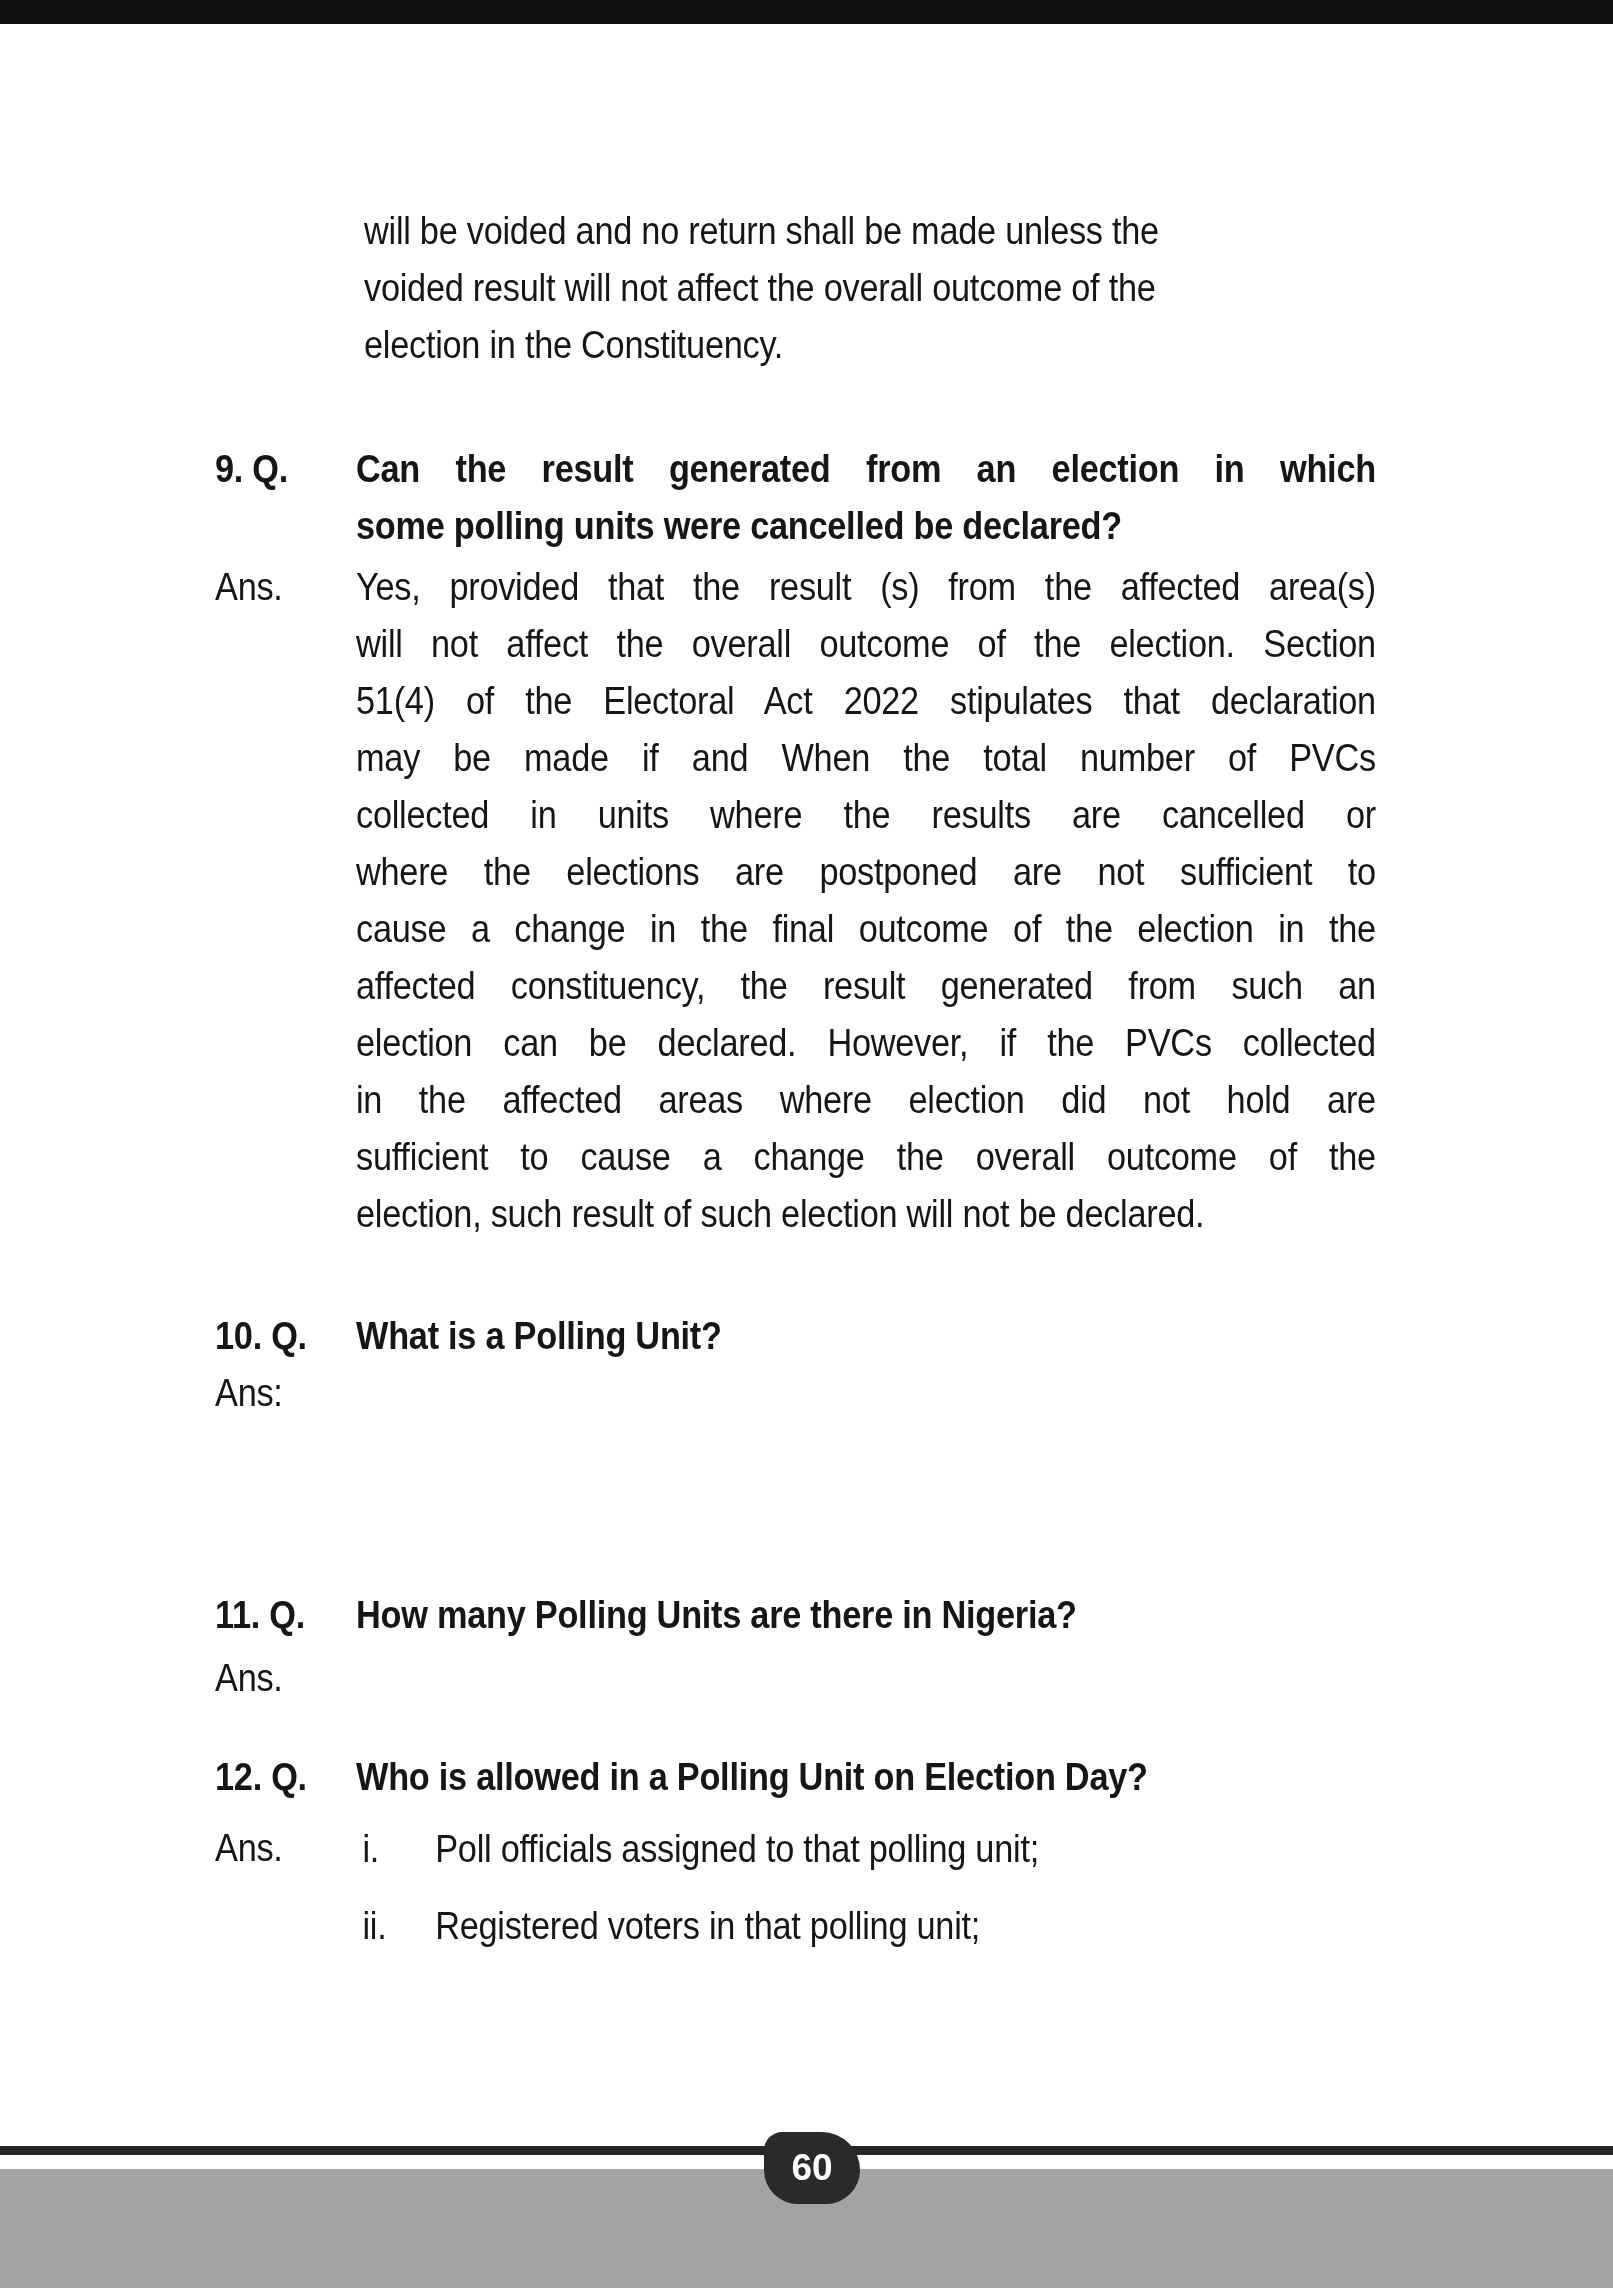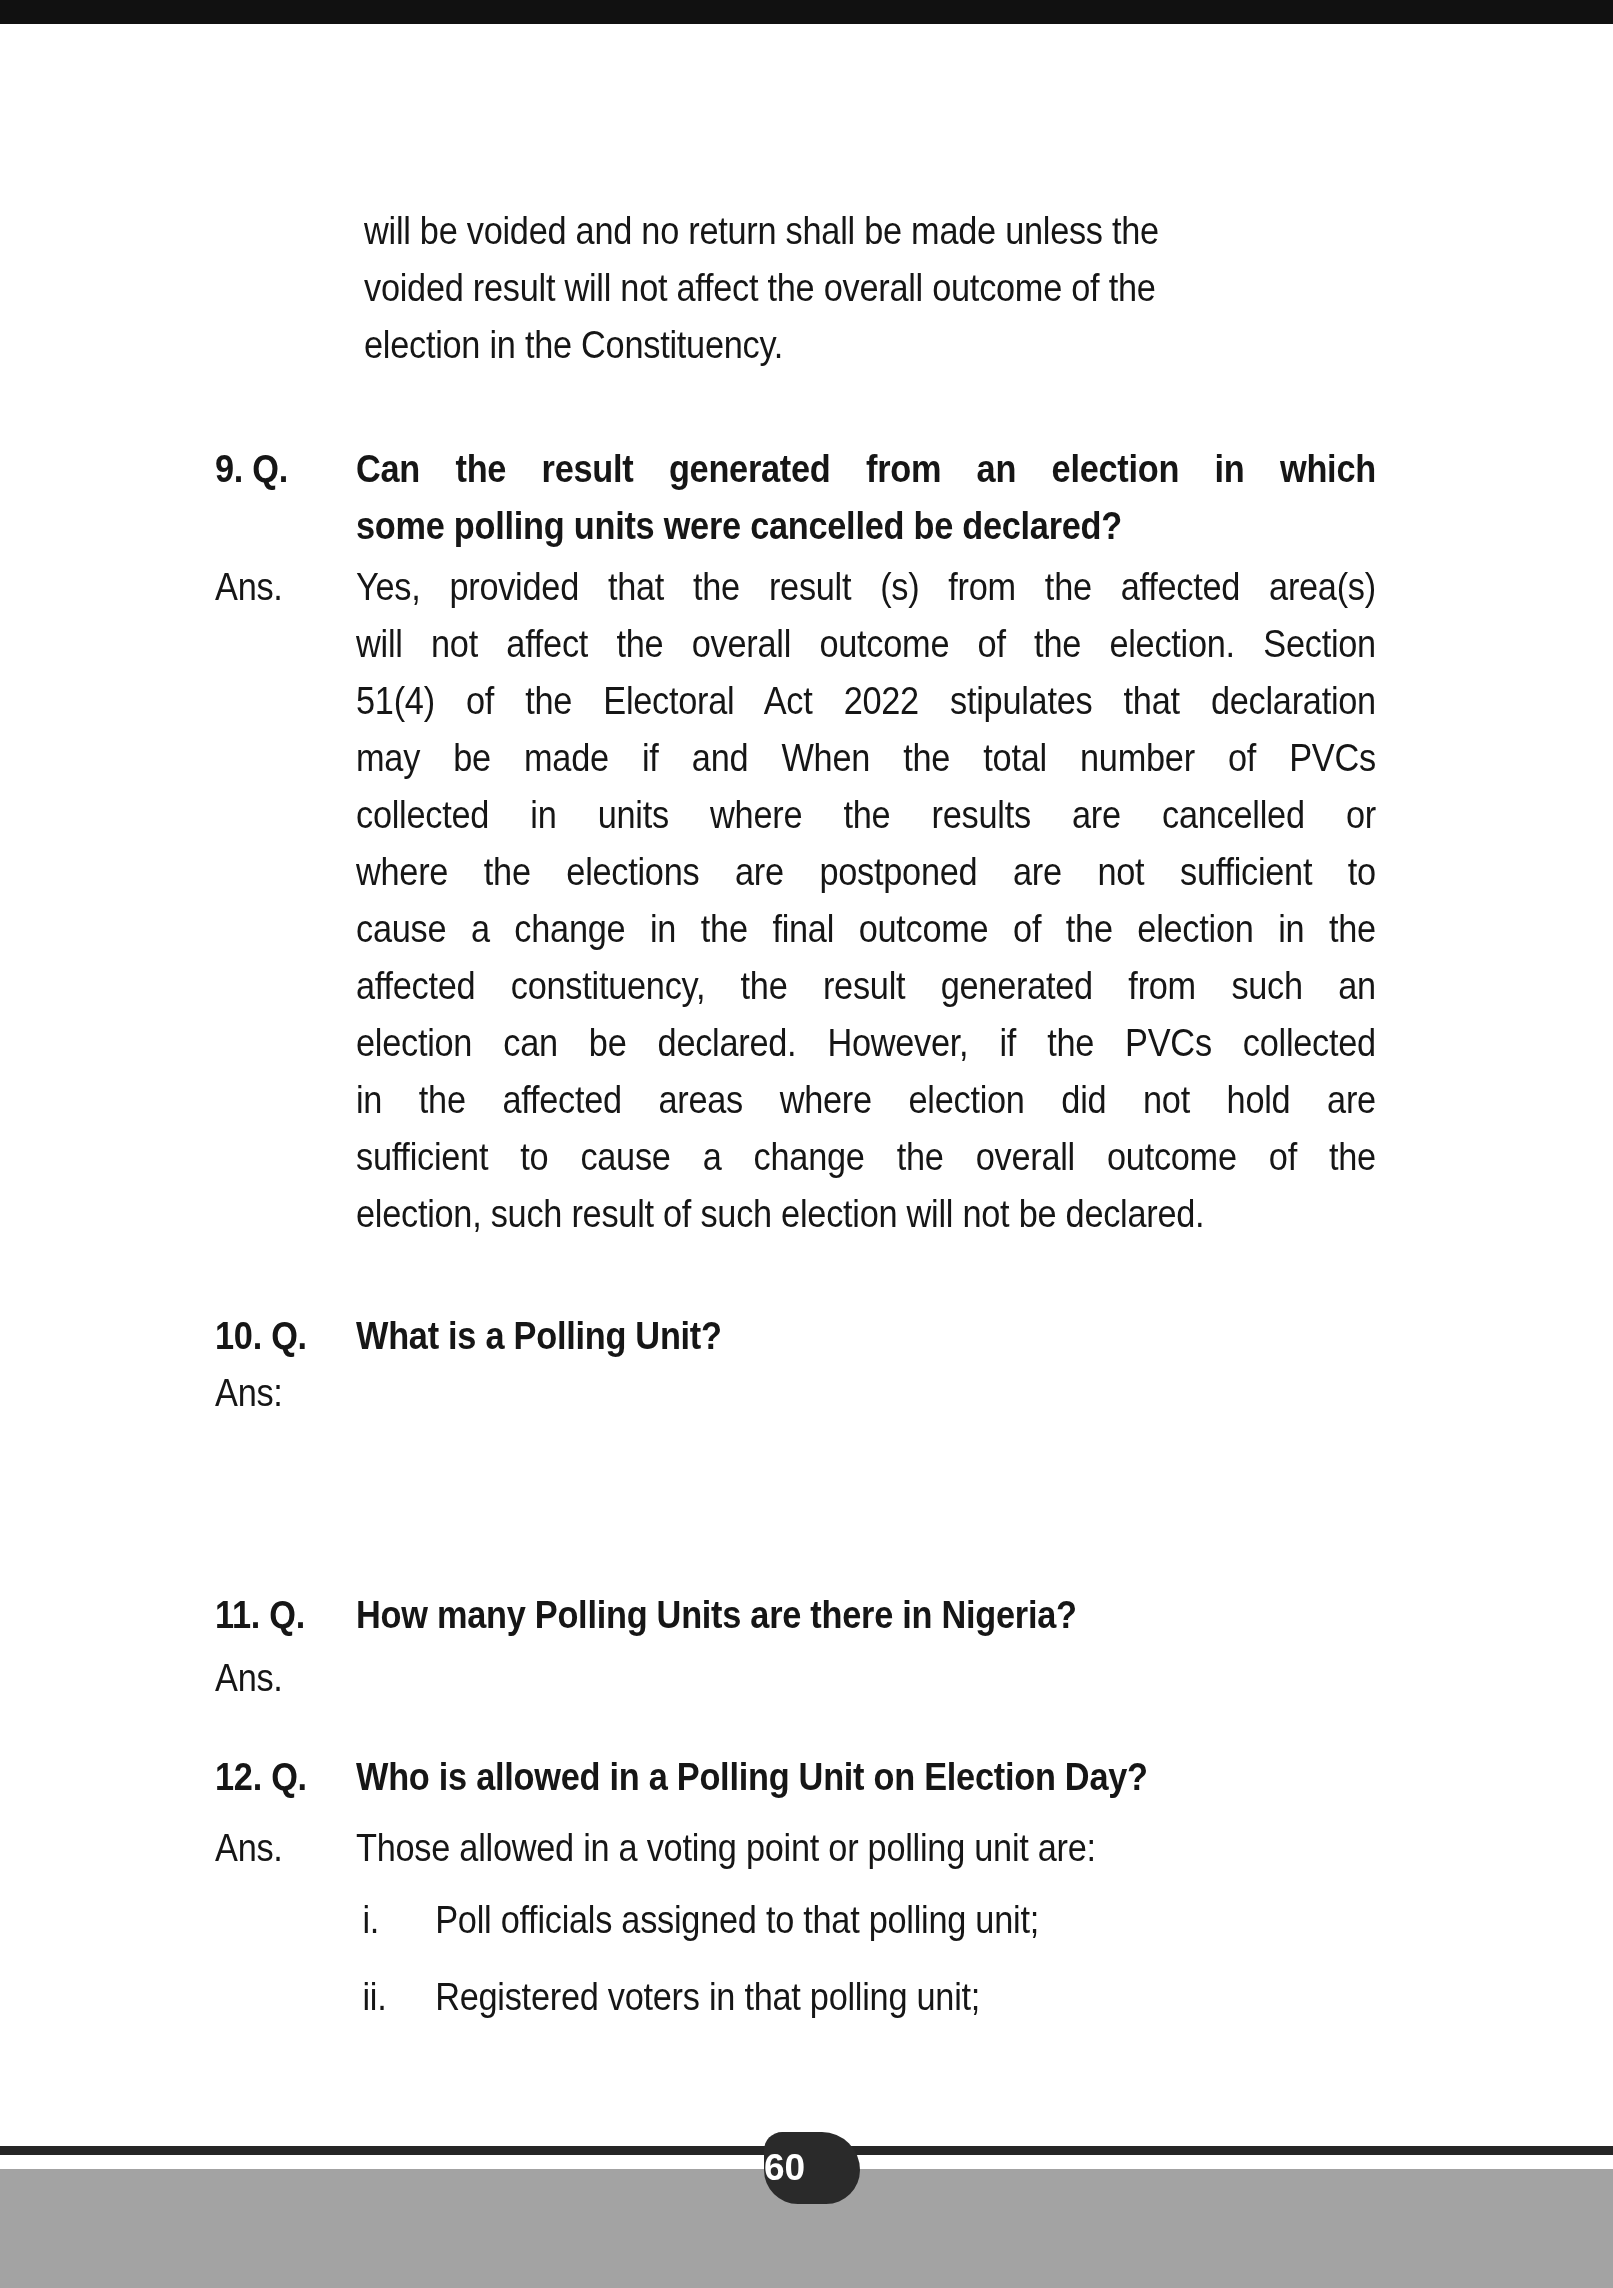--- a/index.html
+++ b/index.html
@@ -57,21 +57,21 @@
     background:#262626;
   }
   .footer-band{
     position:absolute;left:0;top:2169px;width:1613px;height:120px;
     background:#a3a3a3;
   }
   .page-badge{
     position:absolute;left:764px;top:2132px;width:96px;height:72px;
     background:#2a2a2a;
     border-radius:22px 46px 41px 41px;
-    display:flex;align-items:center;justify-content:flex-start;
+    display:flex;align-items:center;justify-content:center;
     z-index:3;
   }
   .page-badge span{
     color:#ffffff;font-weight:bold;font-size:37px;
     font-family:"Liberation Sans",sans-serif;
   }
 </style>
 </head>
 <body>
 
@@ -120,23 +120,20 @@
   <div class="textcol">
     <div class="line bold natural">How many Polling Units are there in Nigeria?</div>
   </div>
 </div>
 
 <div class="qa" style="top:1748px">
   <div class="numlabel">12. Q.</div>
   <div class="anslabel" style="top:71px">Ans.</div>
   <div class="textcol">
     <div class="line bold natural">Who is allowed in a Polling Unit on Election Day?</div>
-    <div style="margin-top:14px">
-      <div class="line natural">Those allowed in a voting point or polling unit are:</div>
-    </div>
     <div class="lrow" style="margin-top:14.8px">
       <div class="lmark">i.</div>
       <div class="ltext">Poll officials assigned to that polling unit;</div>
     </div>
     <div class="lrow" style="margin-top:20px">
       <div class="lmark">ii.</div>
       <div class="ltext">Registered voters in that polling unit;</div>
     </div>
   </div>
 </div>

